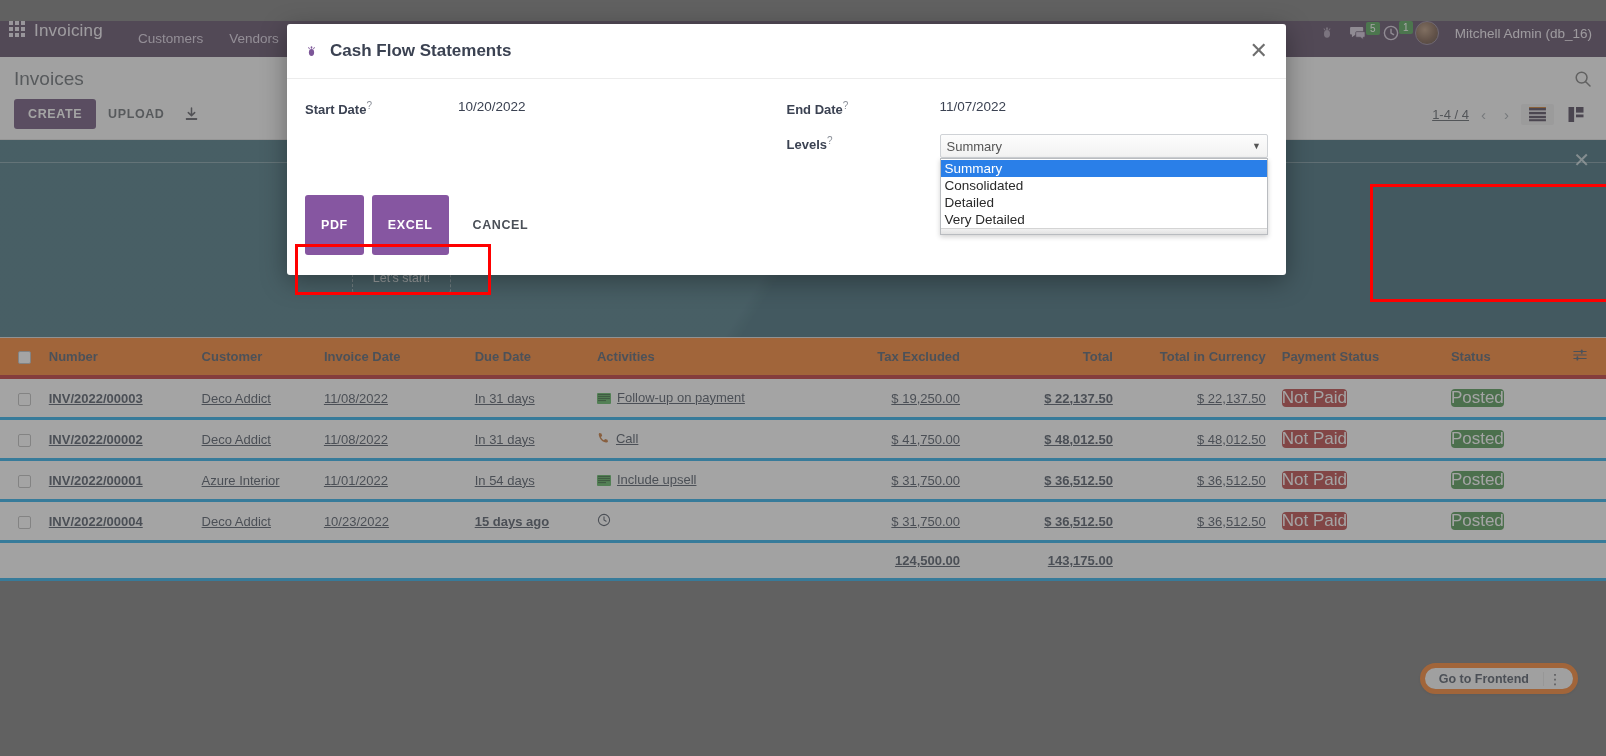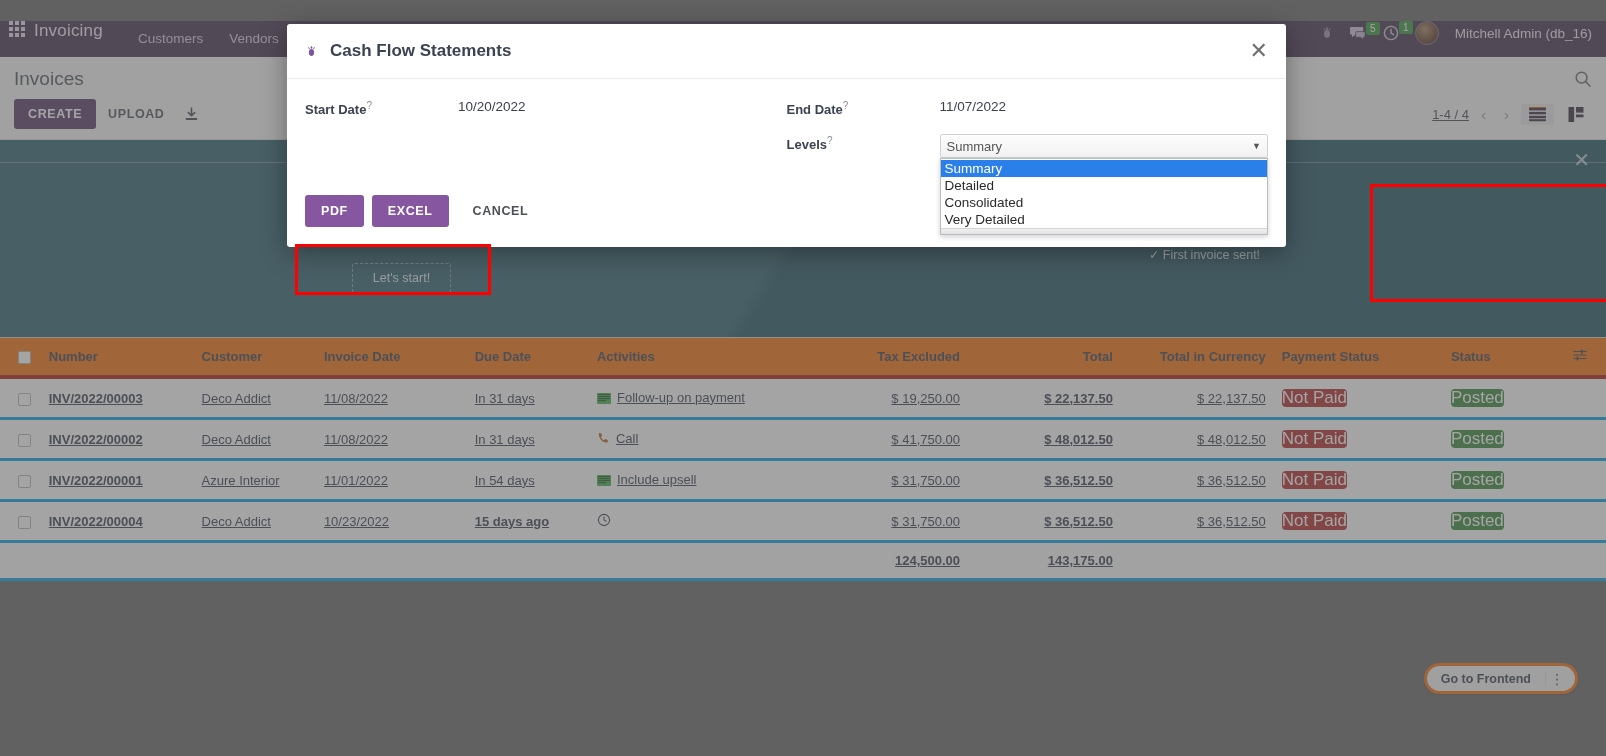--- a/index.html
+++ b/index.html
@@ -110,21 +110,21 @@
     display:inline-block; font-size: 17px; color:#fff; padding: 2px 0; border-radius: 4px; line-height: 14px;
   }
   .pill.notpaid { background:#b33030; }
   .pill.posted { background:#3c8c3f; }
   .act-ico { display:inline-block; vertical-align:-2px; margin-right:6px; }
   .totals-row td { background:#fafafa; border-bottom: 1px solid #ececec; font-weight:700; color:#32404f; }
 
   
   .frontend-bar {
     position:absolute; right: 28px; bottom: 62px; display:flex; align-items:center;
-    background:#f5f5f5; border:3px solid #f97316; border-radius: 18px; height: 31px; z-index: 20;
+    background:#f5f5f5; border:5px solid #f97316; border-radius: 18px; height: 31px; z-index: 20;
     box-shadow: 0 1px 3px rgba(0,0,0,0.12);
   }
   .frontend-bar .lbl { font-size: 12.5px; font-weight:700; color:#3b4452; padding: 0 14px; cursor:pointer;}
   .frontend-bar .dots { padding: 0 11px 0 4px; color:#4a4a52; cursor:pointer; border-left:1px solid #e2e2e2; line-height:1; font-size:14px;}
 
   
   .modal {
     position:absolute; left: 287px; top: 24px; width: 999px; background:#fff;
     border-radius: 3px; box-shadow: 0 6px 26px rgba(0,0,0,0.35); z-index: 100;
   }
@@ -168,21 +168,21 @@
     background:#fff; border: 1px solid #b9bcc0; box-shadow: 0 2px 5px rgba(0,0,0,0.18);
     padding: 1px 0 0 0; z-index: 30;
   }
   .select-menu .opt { font-size: 13.5px; color:#2a2a2a; padding: 0 4px; line-height: 17px; cursor:pointer;}
   .select-menu .opt.sel { background:#2a7fe8; color:#fff; }
   .select-menu .scroll-foot { height: 6px; background: linear-gradient(#f1f1f1,#e2e2e2); border-top:1px solid #d4d4d4;}
 
   .modal-footer { padding: 14px 18px 20px 18px; display:flex; align-items:center; }
   .btn {
     border:none; border-radius: 3px; font-size: 12.5px; font-weight:700; letter-spacing:.6px;
-    padding: 9px 16px; cursor:pointer;
+    padding: 23px 16px; cursor:pointer;
   }
   .btn-primary { background:#8656a1; color:#fff; margin-right: 8px; }
   .btn-link { background:transparent; color:#4b5058; }
 
   
   .annot { position:absolute; border: 3px solid #ff0000; pointer-events:none; z-index: 140; }
   #annot-levels { left: 1083px; top: 160px; width: 628px; height: 118px; }
   #annot-buttons { left: 8px; top: 220px; width: 196px; height: 51px; }
 </style>
 </head>
@@ -482,22 +482,22 @@
           </div>
           <div class="frow">
             <div class="flabel"><span>Levels</span><sup>?</sup></div>
             <div class="levels-wrap">
               <div class="select-box">
                 <span>Summary</span>
                 <span class="caret">▼</span>
               </div>
               <div class="select-menu">
                 <div class="opt sel">Summary</div>
+                <div class="opt">Consolidated</div>
                 <div class="opt">Detailed</div>
-                <div class="opt">Consolidated</div>
                 <div class="opt">Very Detailed</div>
                 <div class="scroll-foot"></div>
               </div>
             </div>
           </div>
         </div>
 
       </div>
     </div>
 

